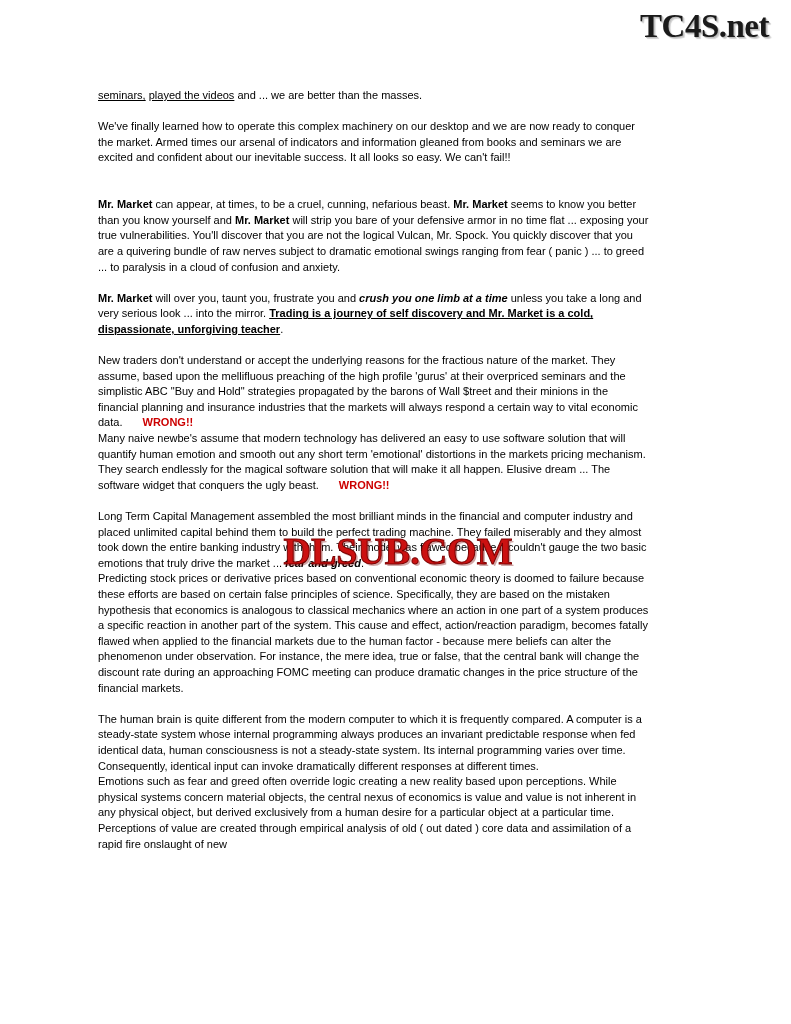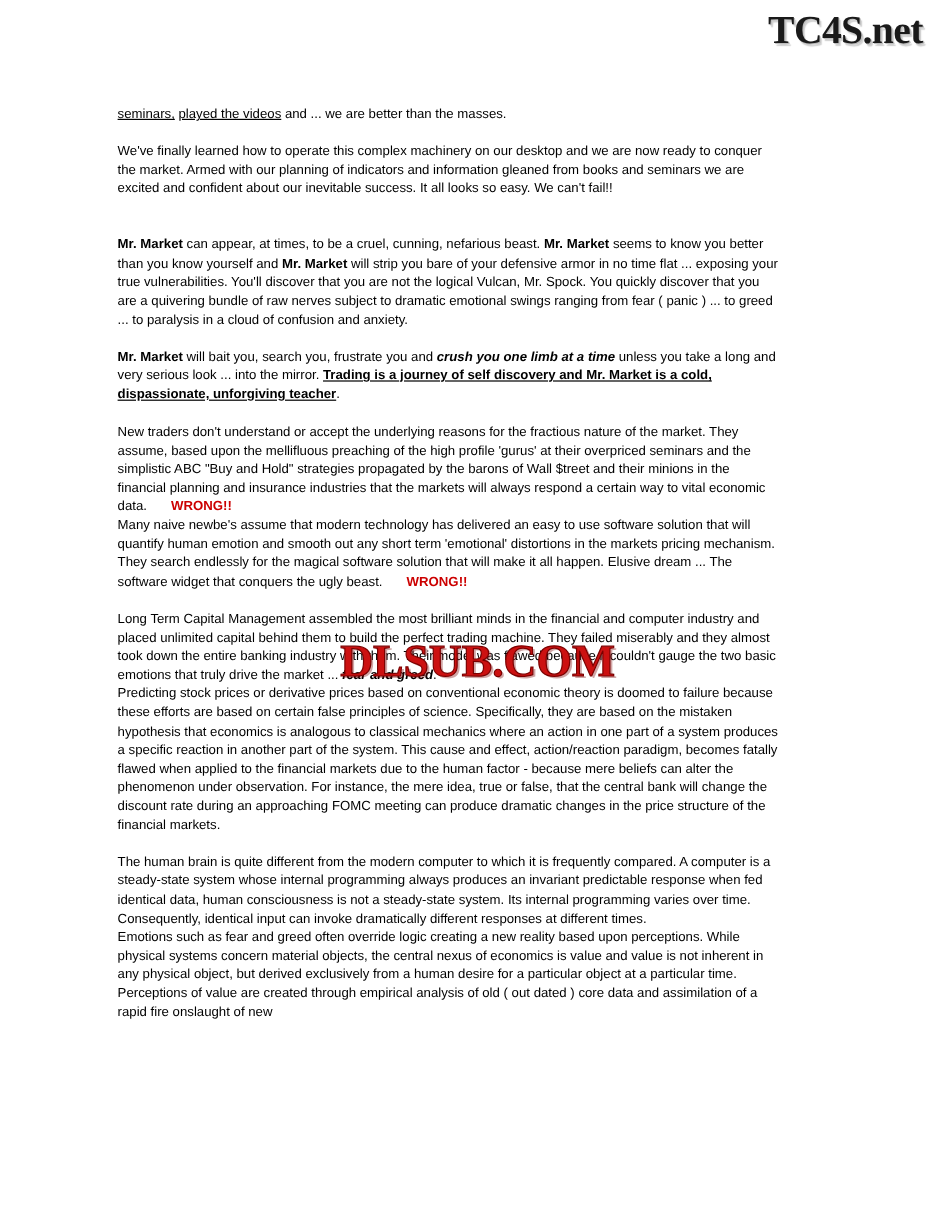--- a/index.html
+++ b/index.html
@@ -79,32 +79,32 @@
 <div class="page">
 
   <div class="watermark-top">TC4S.net</div>
 
   <div class="content">
 
     <p><span class="u">seminars,</span> <span class="u">played the videos</span><span> and ... we are better than the masses.</span></p>
 
     <div class="gap"></div>
 
-    <p>We've finally learned how to operate this complex machinery on our desktop and we are now ready to conquer the market. Armed with our planning of indicators and information gleaned from books and seminars we are excited and confident about our inevitable success. It all looks so easy. We can't fail!!</p>
+    <p>We've finally learned how to operate this complex machinery on our desktop and we are now ready to conquer the market. Armed times our arsenal of indicators and information gleaned from books and seminars we are excited and confident about our inevitable success. It all looks so easy. We can't fail!!</p>
 
     <div class="gap"></div>
 
 
     <div class="gap"></div>
 
     <p><span class="b">Mr. Market</span><span> can appear, at times, to be a cruel, cunning, nefarious beast. </span><span class="b">Mr. Market</span><span> seems to know you better than you know yourself and </span><span class="b">Mr. Market</span><span> will strip you bare of your defensive armor in no time flat ...  exposing your true vulnerabilities. You'll discover that you are not the logical Vulcan, Mr. Spock. You quickly discover that you are a quivering bundle of raw nerves subject to dramatic emotional swings ranging from fear ( panic ) ...  to greed ... to paralysis in a cloud of confusion and anxiety.</span></p>
 
     <div class="gap"></div>
 
-    <p><span class="b">Mr. Market</span><span> will bait you, search you, frustrate you and </span><span class="bi">crush you one limb at a time</span><span> unless you take a long and very serious look ... into the mirror. </span><span class="bu">Trading is a journey of self discovery and Mr. Market is a cold, dispassionate, unforgiving teacher</span><span>.</span></p>
+    <p><span class="b">Mr. Market</span><span> will over you, taunt you, frustrate you and </span><span class="bi">crush you one limb at a time</span><span> unless you take a long and very serious look ... into the mirror. </span><span class="bu">Trading is a journey of self discovery and Mr. Market is a cold, dispassionate, unforgiving teacher</span><span>.</span></p>
 
     <div class="gap"></div>
 
     <p><span>New traders don't understand or accept the underlying reasons for the fractious nature of the market. They assume, based upon the mellifluous preaching of the high profile 'gurus' at their overpriced seminars and the simplistic ABC "Buy and Hold" strategies propagated by the barons of Wall $treet and their minions in the financial planning and insurance industries that the markets will always respond a certain way to vital economic data. </span><span class="wrong">WRONG!!</span></p>
 
     <p><span>Many naive newbe's assume that modern technology has delivered an easy to use software solution that will quantify human emotion and smooth out any short term 'emotional' distortions in the markets pricing mechanism. They search endlessly for the magical software solution that will make it all happen. Elusive dream ... The software widget that conquers the ugly beast. </span><span class="wrong">WRONG!!</span></p>
 
     <div class="gap"></div>
 
     <p><span> Long Term Capital Management assembled the most brilliant minds in the financial and computer industry and placed unlimited capital behind them to build the perfect trading machine. They failed miserably and they almost took down the entire banking industry with them. Their model was flawed because it couldn't gauge the two basic emotions that truly drive the market ... </span><span class="bi">fear and greed</span><span>.</span></p>

